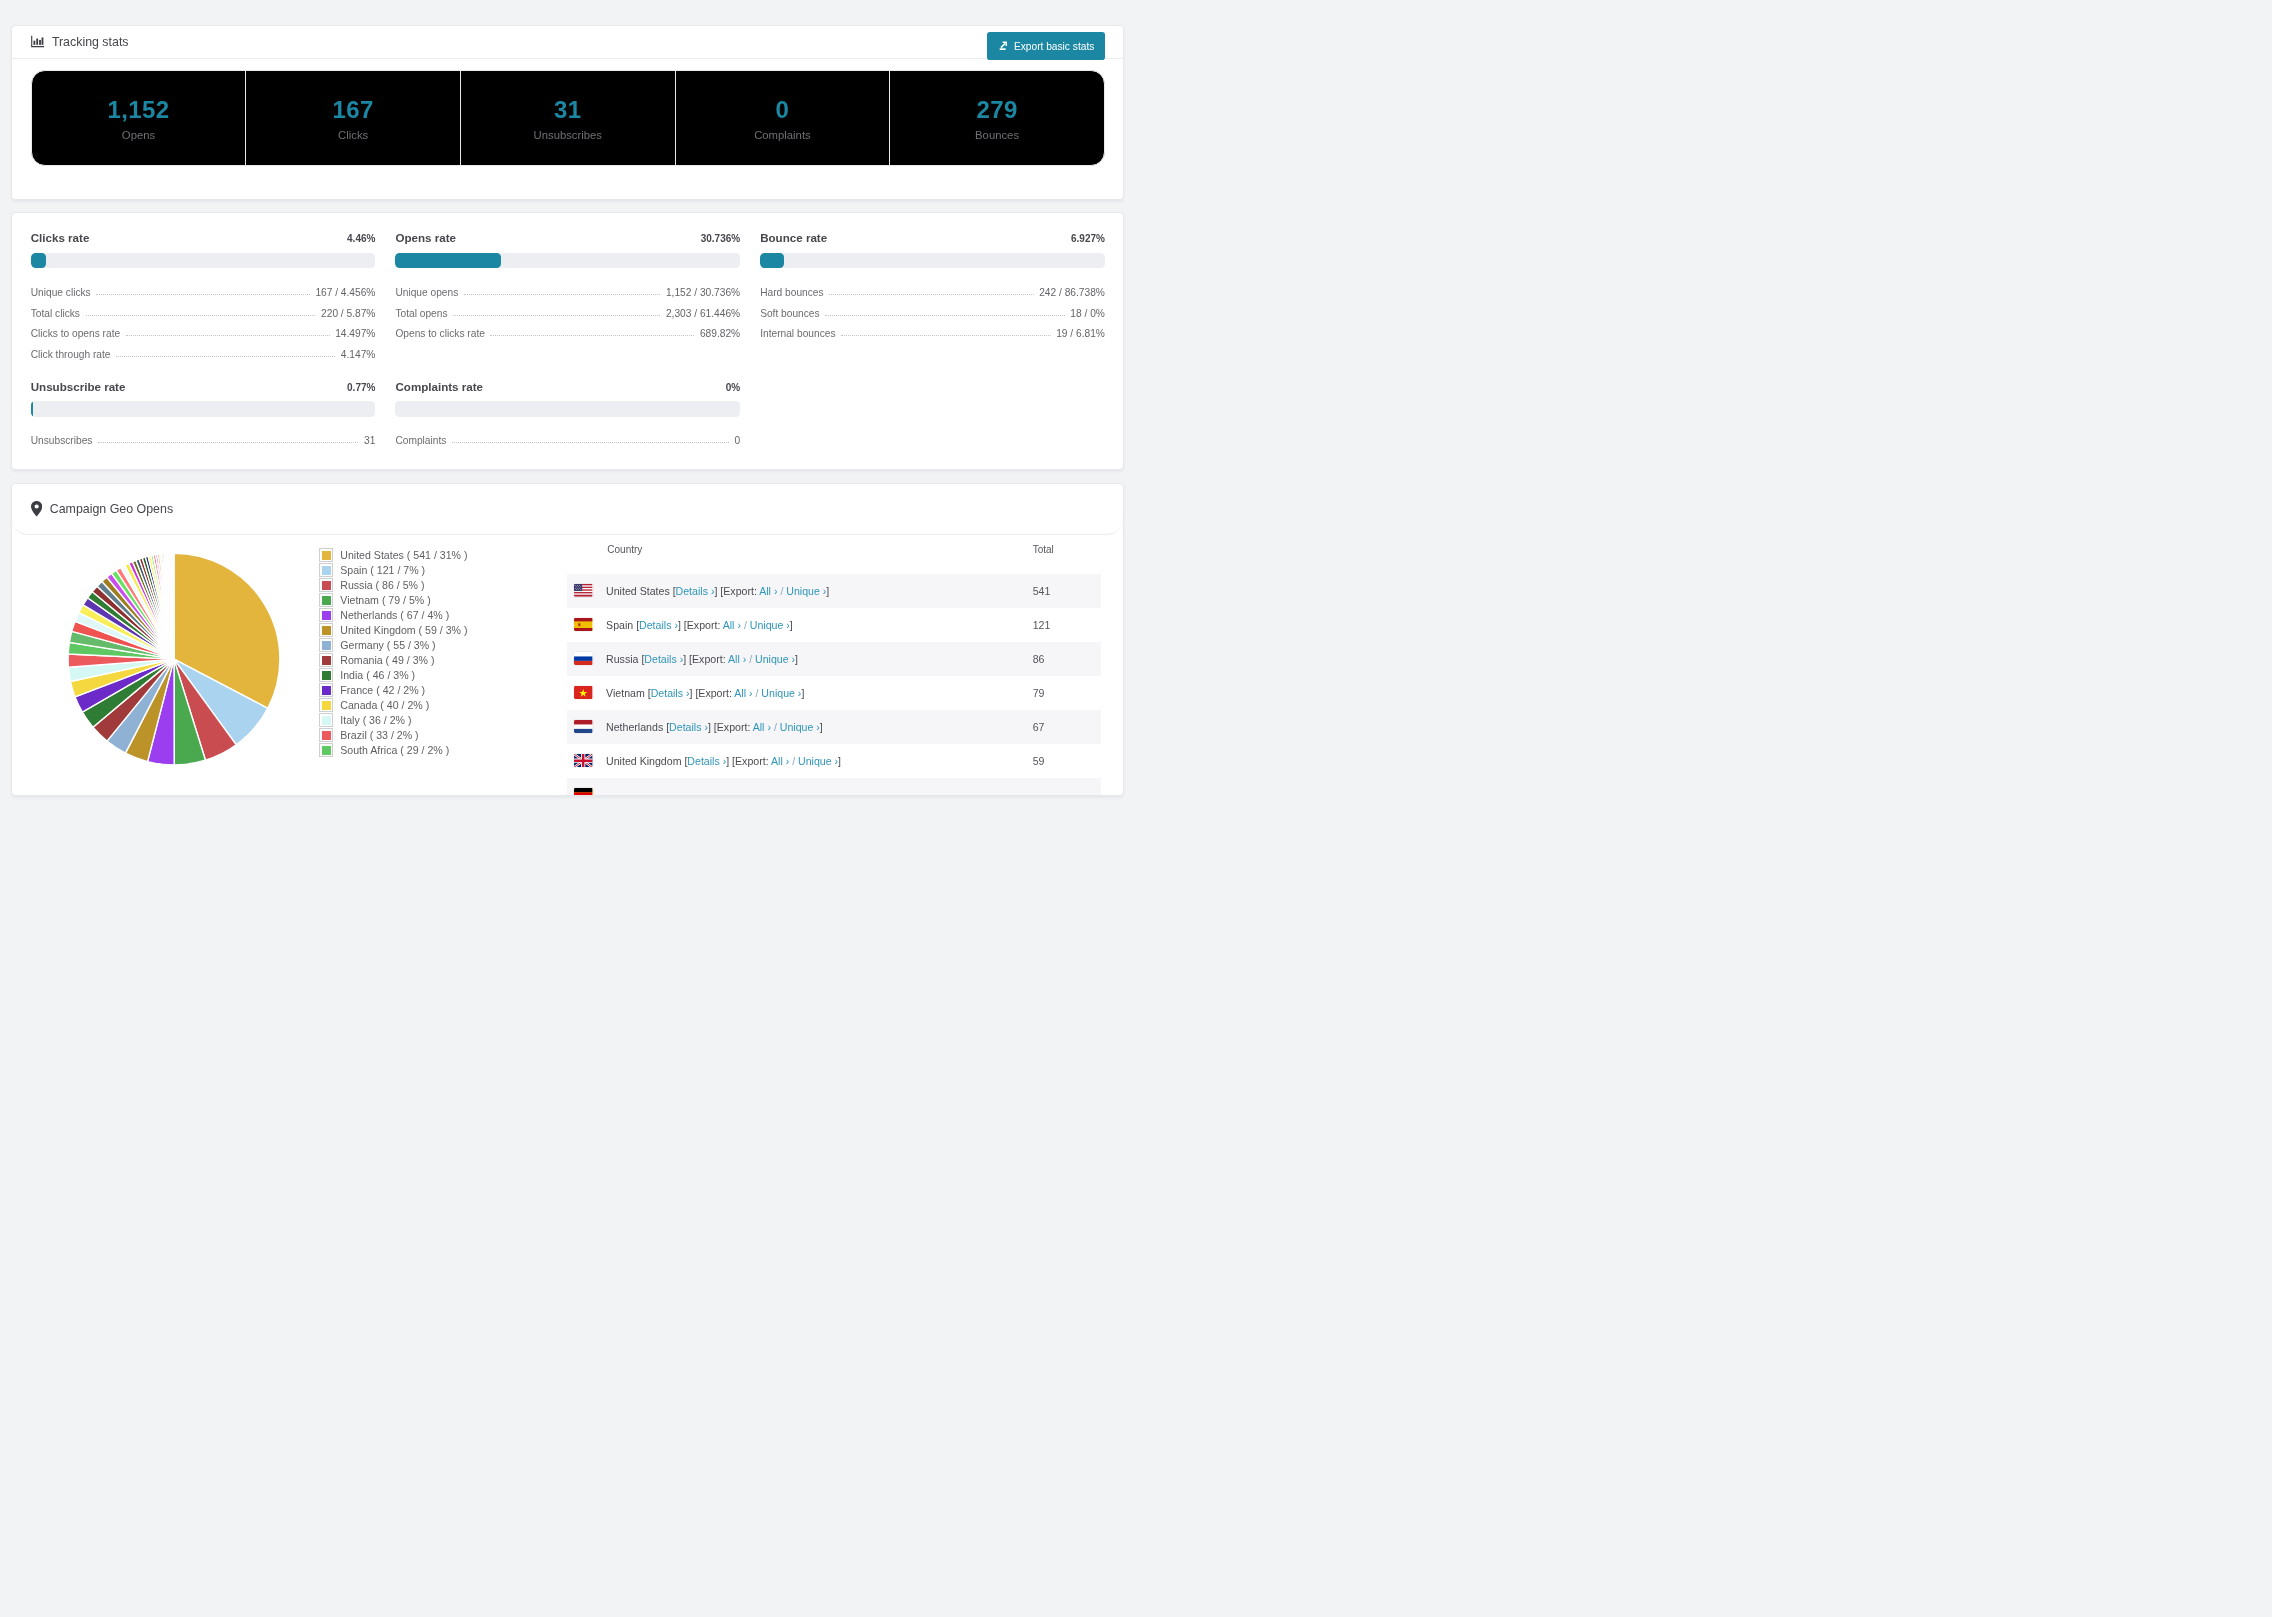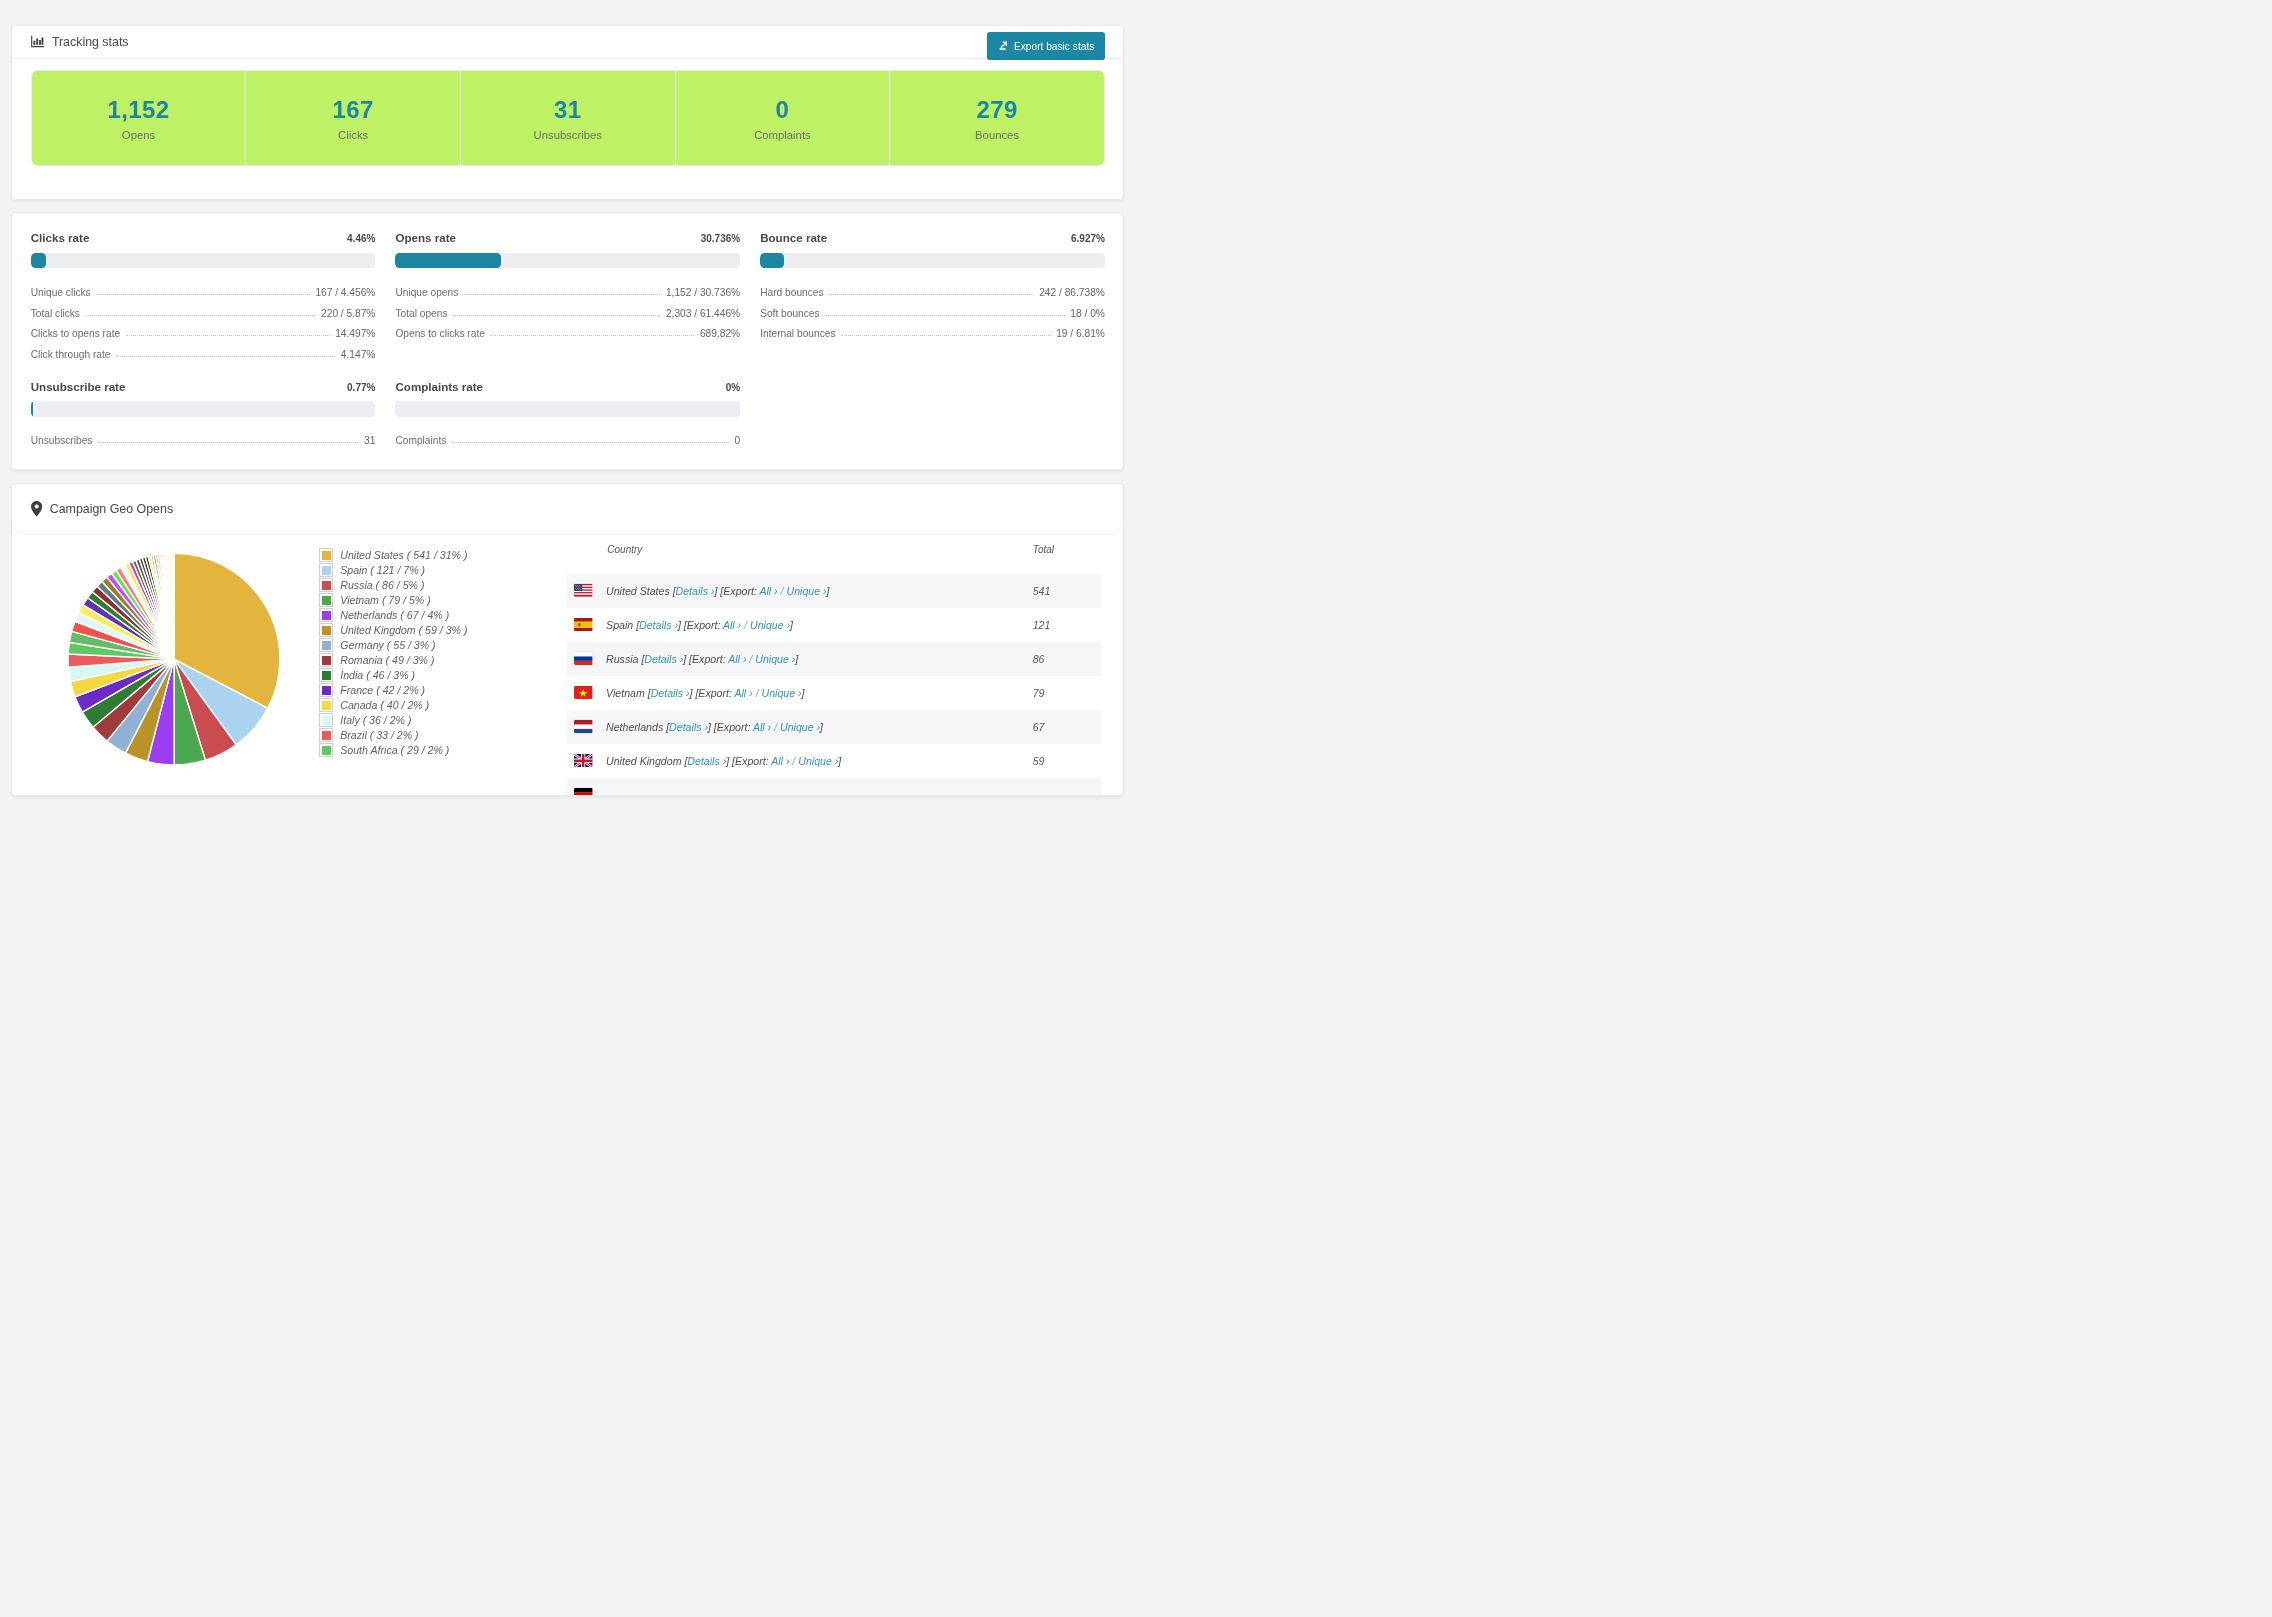--- a/index.html
+++ b/index.html
@@ -31,21 +31,21 @@
   
   .btn-export{
     display:flex;align-items:center;gap:5.6px;height:28px;padding:0 10.6px;
     background:#1b87a2;border:none;border-radius:2.8px;color:#fff;
     font-size:10.2px;font-family:inherit;cursor:pointer;margin-top:8px;
   }
 
   
   .stats-row{
     display:flex;margin:11.3px 18.4px 0;height:94px;
-    border:0.7px solid #e9eaec;border-radius:7px;background:#bef264;justify-content:space-between;
+    border:0.7px solid #e9eaec;border-radius:14px;background:#000000;justify-content:space-between;
   }
   .stat-box{flex:1;display:flex;flex-direction:column;align-items:center;justify-content:center;border-left:0.7px solid #e9eaec;}
   .stat-box:first-child{border-left:none;}
   .stat-value{font-size:24px;font-weight:bold;color:#1b87a2;letter-spacing:0.4px;}
   .stat-label{font-size:11.3px;color:#6f7074;margin-top:5px;}
 
   
   .rates-grid{
     display:grid;grid-template-columns:1fr 1fr 1fr;
     column-gap:21px;row-gap:30px;padding:18.4px 18.4px 0;gap:20px;
@@ -54,21 +54,21 @@
   .rate-title{font-size:11.6px;font-weight:bold;color:#47484e;}
   .rate-value{font-size:10px;font-weight:bold;color:#47484e;}
   .bar-track{margin-top:8.5px;height:15.5px;border-radius:4.2px;background:#eceef1;overflow:hidden;}
   .bar-fill{height:100%;border-radius:4.2px;background:#1b87a2;}
   .rate-rows{margin-top:9.2px;}
   .rate-row{display:flex;align-items:flex-end;height:20.5px;font-size:10.2px;color:#6b6c70;}
   .rate-row .leader{flex:1;border-bottom:0.7px dotted #c3c4c8;margin:0 5.6px 2.8px;}
   .rate-row .rr-value{color:#636468;}
 
   
-  .geo-body{display:flex;align-items:flex-start;padding-top:8.5px;font-style:italic;}
+  .geo-body{display:flex;align-items:flex-start;padding-top:8.5px;}
   .pie-wrap{width:307px;box-sizing:border-box;padding-left:49px;}
   .legend{width:248px;padding-top:4.2px;}
   .legend-item{display:flex;align-items:center;height:15px;}
   .legend-swatch{width:9.2px;height:9.2px;border:0.7px solid #cfcfd2;padding:1.4px;background:#fff;}
   .legend-swatch i{display:block;width:100%;height:100%;}
   .legend-label{margin-left:7px;font-size:10.6px;color:#5e5f63;white-space:nowrap;}
 
   .geo-table{flex:1;margin-right:22.6px;}
   .gt-header{display:flex;align-items:flex-start;height:30px;padding-left:40px;font-size:10px;color:#55565c;}
   .gt-header .col-country{flex:1;}

